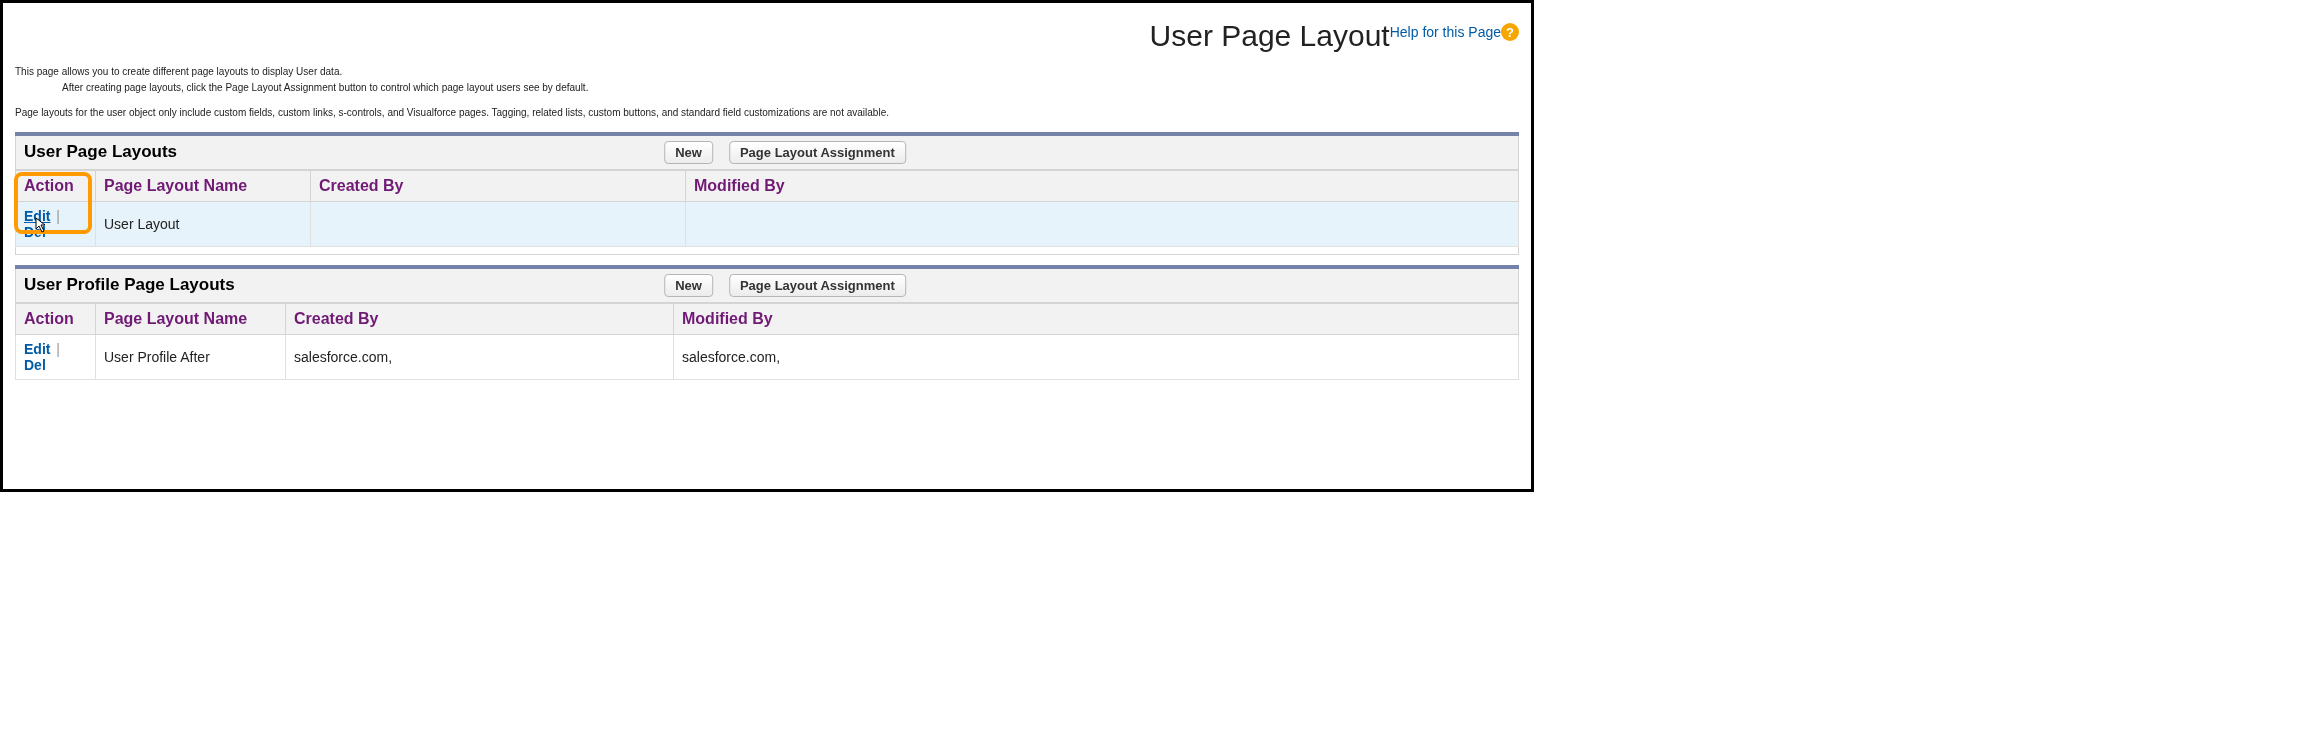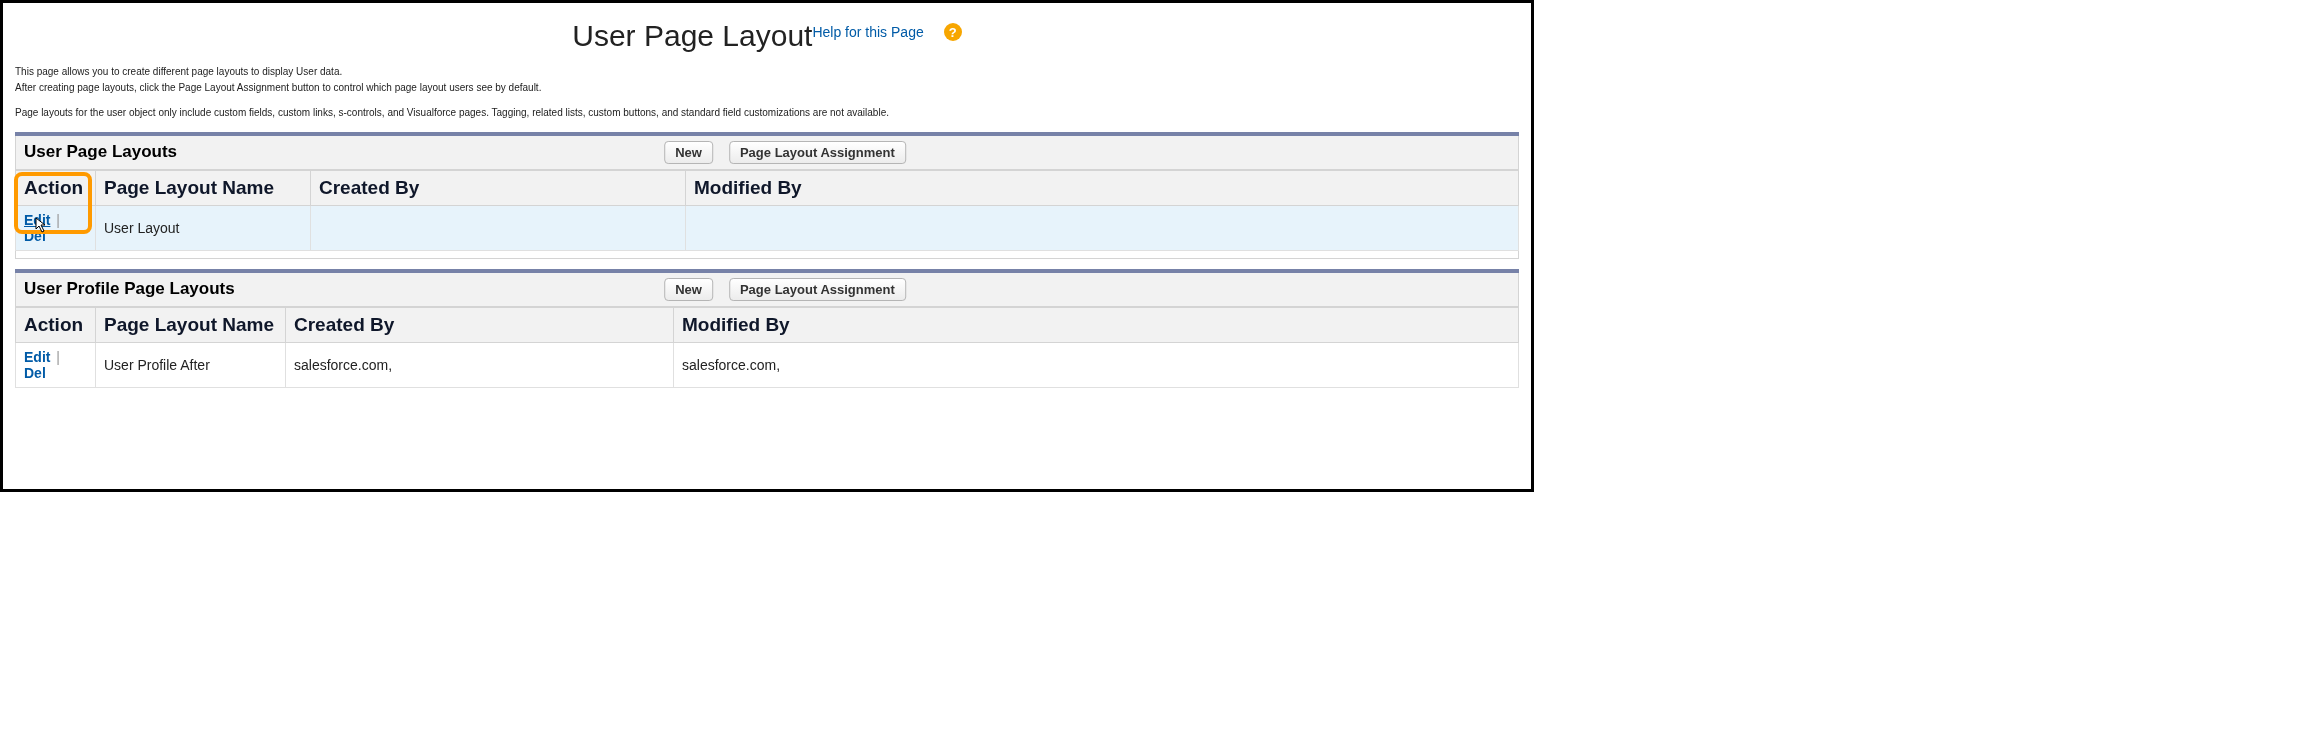--- a/index.html
+++ b/index.html
@@ -11,36 +11,36 @@
     background: #fff;
     border: 3px solid #000;
     width: 1534px;
     height: 492px;
     position: relative;
     padding: 10px 12px;
   }
   
   .hdr-row {
     display:flex;
-    justify-content:center;
+    justify-content:flex-end;
     align-items:flex-start;
   }
   h1.page-title {
     font-size: 30px;
     font-weight: 400;
     margin: 6px 0 12px 0;
     color:#222;
   }
   .help-link {
     font-size: 14px;
     color:#015ba7;
     text-decoration:none;
     display:flex;
     align-items:center;
-    gap:20px;
+    gap:0;
     white-space:nowrap;
     margin-top:10px;
   }
   .help-icon {
     width:18px; height:18px; border-radius:50%;
     background:#f7a600;
     color:#fff;
     font-weight:bold;
     font-size:13px;
     display:flex; align-items:center; justify-content:center;
@@ -91,26 +91,26 @@
     border-radius:4px;
     cursor:pointer;
   }
   table.sf-table {
     width:100%;
     border-collapse:collapse;
     table-layout:fixed;
   }
   table.sf-table th {
     text-align:left;
-    font-size:19px;
+    font-size:16px;
     font-weight:bold;
     background:#f2f2f2;
     border:1px solid #d4d4d4;
     padding:6px 8px;
-    color:#0f172a;
+    color:#701a75;
   }
   table.sf-table td {
     font-size:14px;
     padding:6px 8px;
     border:1px solid #e0e0e0;
     border-top:1px solid #e0e0e0;
     color:#222;
   }
   col.c-action { width:80px; }
   col.c-name   { width:215px; }
@@ -144,21 +144,21 @@
 
 <div class="hdr-row">
   <h1 class="page-title">User Page Layout</h1>
   <a href="#" class="help-link">
     <span>Help for this Page</span>
     <span class="help-icon">?</span>
   </a>
 </div>
 
 <p class="desc-text">This page allows you to create different page layouts to display User data.</p>
-<p class="desc-text" style="margin-top:-10px;">After creating page layouts, click the Page Layout Assignment button to control which page layout users see by default.</p>
+<p class="desc-text" style="margin-top:-10px;margin-left:47px;">After creating page layouts, click the Page Layout Assignment button to control which page layout users see by default.</p>
 <p class="desc-text">Page layouts for the user object only include custom fields, custom links, s-controls, and Visualforce pages. Tagging, related lists, custom buttons, and standard field customizations are not available.</p>
 
 <div class="panel" style="position:relative;">
   <div class="panel-header">
     <span class="panel-title">User Page Layouts</span>
     <div class="panel-buttons">
       <button class="sf-btn">New</button>
       <button class="sf-btn">Page Layout Assignment</button>
     </div>
   </div>

